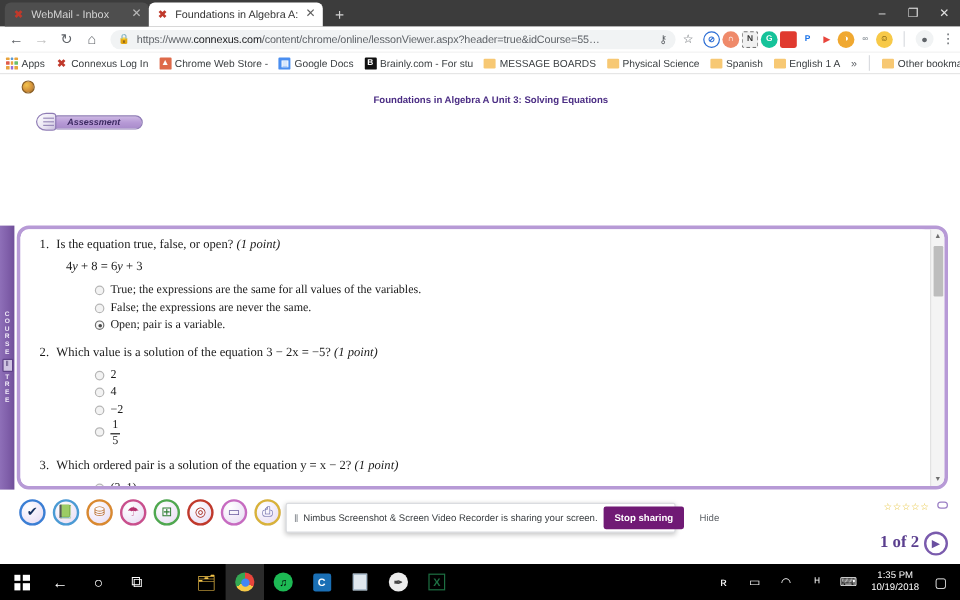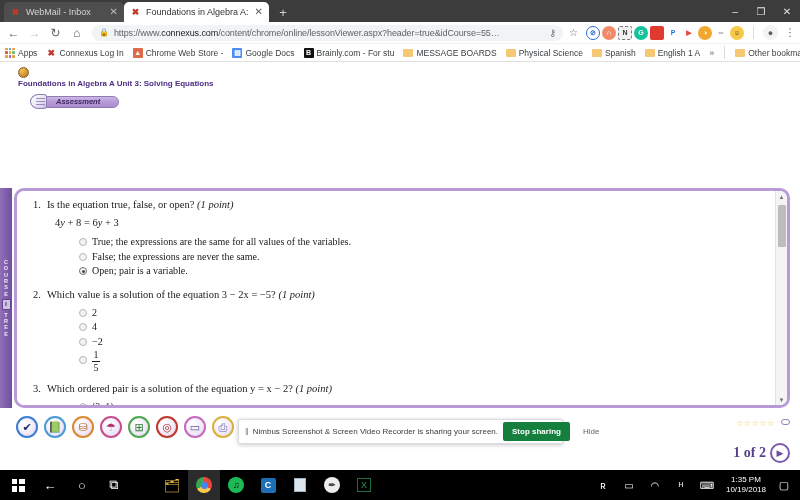--- a/index.html
+++ b/index.html
@@ -128,21 +128,21 @@
   .cx-header { padding: 5px 0 0 18px; }
   .cx-title {
     font-size: 12.5px; font-weight: bold; color: #4b2d84;
     display: flex; align-items: center; gap: 4px;
   }
   .globe-icon {
     width: 11px; height: 11px; border-radius: 50%;
     background: radial-gradient(circle at 35% 32%, #f3c34e 0%, #d4923a 55%, #9a6b2c 100%);
     display: inline-block; border: 1px solid #8a5f25;
   }
-  .cx-sub { font-size: 8px; font-weight: bold; color: #4b2d84; margin-top: 1px; }
+  .cx-sub { font-size: 8px; font-weight: bold; color: #4b2d84; margin-top: 1px; text-align: center; }
   .assessment-row {
     display: flex; align-items: center; margin: 6px 0 4px 12px; position: relative;
   }
   .assess-book {
     width: 17px; height: 15px; border-radius: 50% 20% 20% 50%;
     background: linear-gradient(135deg,#ffffff 0%,#e9e4f2 60%,#c9bede 100%);
     border: 1px solid #8f7cb5; z-index: 2; position: relative;
   }
   .assess-book::after {
     content: ''; position: absolute; left: 5px; top: 3px;
@@ -284,21 +284,21 @@
     position: absolute; left: 238px; bottom: 26px;
     width: 325px; height: 25px; background: #fff;
     border: 1px solid #dadce0; border-radius: 2px;
     box-shadow: 0 1px 4px rgba(0,0,0,.22);
     display: flex; align-items: center; padding: 0 3px 0 6px; gap: 5px;
     z-index: 40;
   }
   .share-pause { color: #80868b; font-size: 9px; letter-spacing: -1px; }
   .share-text { flex: 1; font-size: 8px; color: #3c4043; white-space: nowrap; }
   .share-stop {
-    background: #15803d; color: #fff; font-size: 8px; font-weight: bold;
+    background: #701a75; color: #fff; font-size: 8px; font-weight: bold;
     padding: 5px 9px; border-radius: 2px; white-space: nowrap;
   }
   .share-hide { color: #5f6368; font-size: 8px; padding: 0 8px; }
 
   
   .taskbar {
     position: absolute; left: 0; right: 0; bottom: 0; height: 30px;
     background: #000000; display: flex; align-items: center;
     padding: 0 2px;
   }

